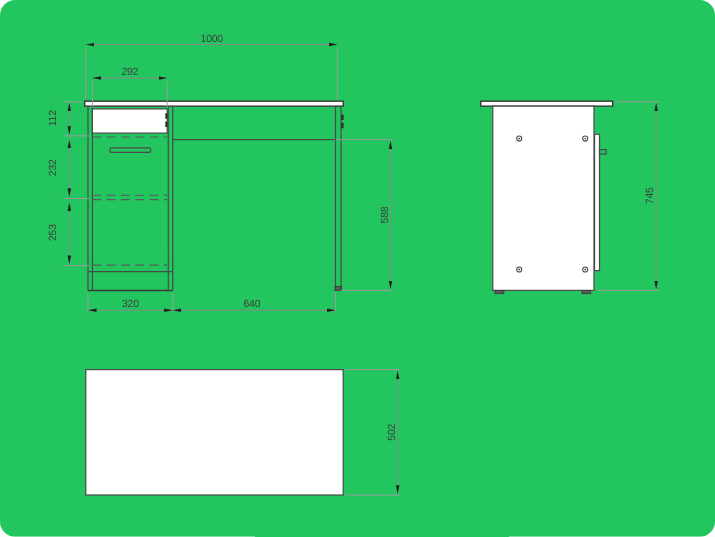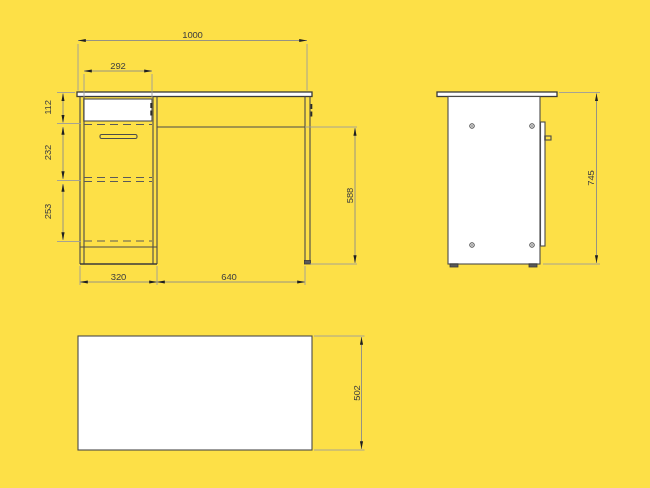--- a/index.html
+++ b/index.html
@@ -1,17 +1,17 @@
 <!DOCTYPE html>
 <html><head>
 <meta charset="utf-8">
 <style>
   html,body{margin:0;padding:0;background:#fff;}
-  #stage{position:relative;width:650px;height:488px;background:#fde047;overflow:hidden;
-         font-family:"Liberation Sans",sans-serif;}
+  #stage{position:relative;width:650px;height:488px;background:#22c55e;overflow:hidden;
+         font-family:"Liberation Sans",sans-serif;border-radius:14px;}
   svg{display:block;}
   .obj{stroke:#4a4a4a;stroke-width:1.1;fill:none;}
   .objf{stroke:#4a4a4a;stroke-width:1.1;fill:#ffffff;}
   .heavy{stroke:#3a3a3a;stroke-width:1.4;fill:none;}
   .heavyf{stroke:#3a3a3a;stroke-width:1.3;fill:#ffffff;}
   .hid{stroke:#5a5a5a;stroke-width:1;fill:none;stroke-dasharray:8 5;}
   .mark{stroke:#2a2a2a;stroke-width:2;fill:none;}
   .ext{stroke:#9c9c9c;stroke-width:0.9;fill:none;}
   .dim{stroke:#8a8a8a;stroke-width:0.9;fill:none;}
   .dimtxt{font-family:"Liberation Sans",sans-serif;font-size:9.5px;fill:#3f3f3f;

